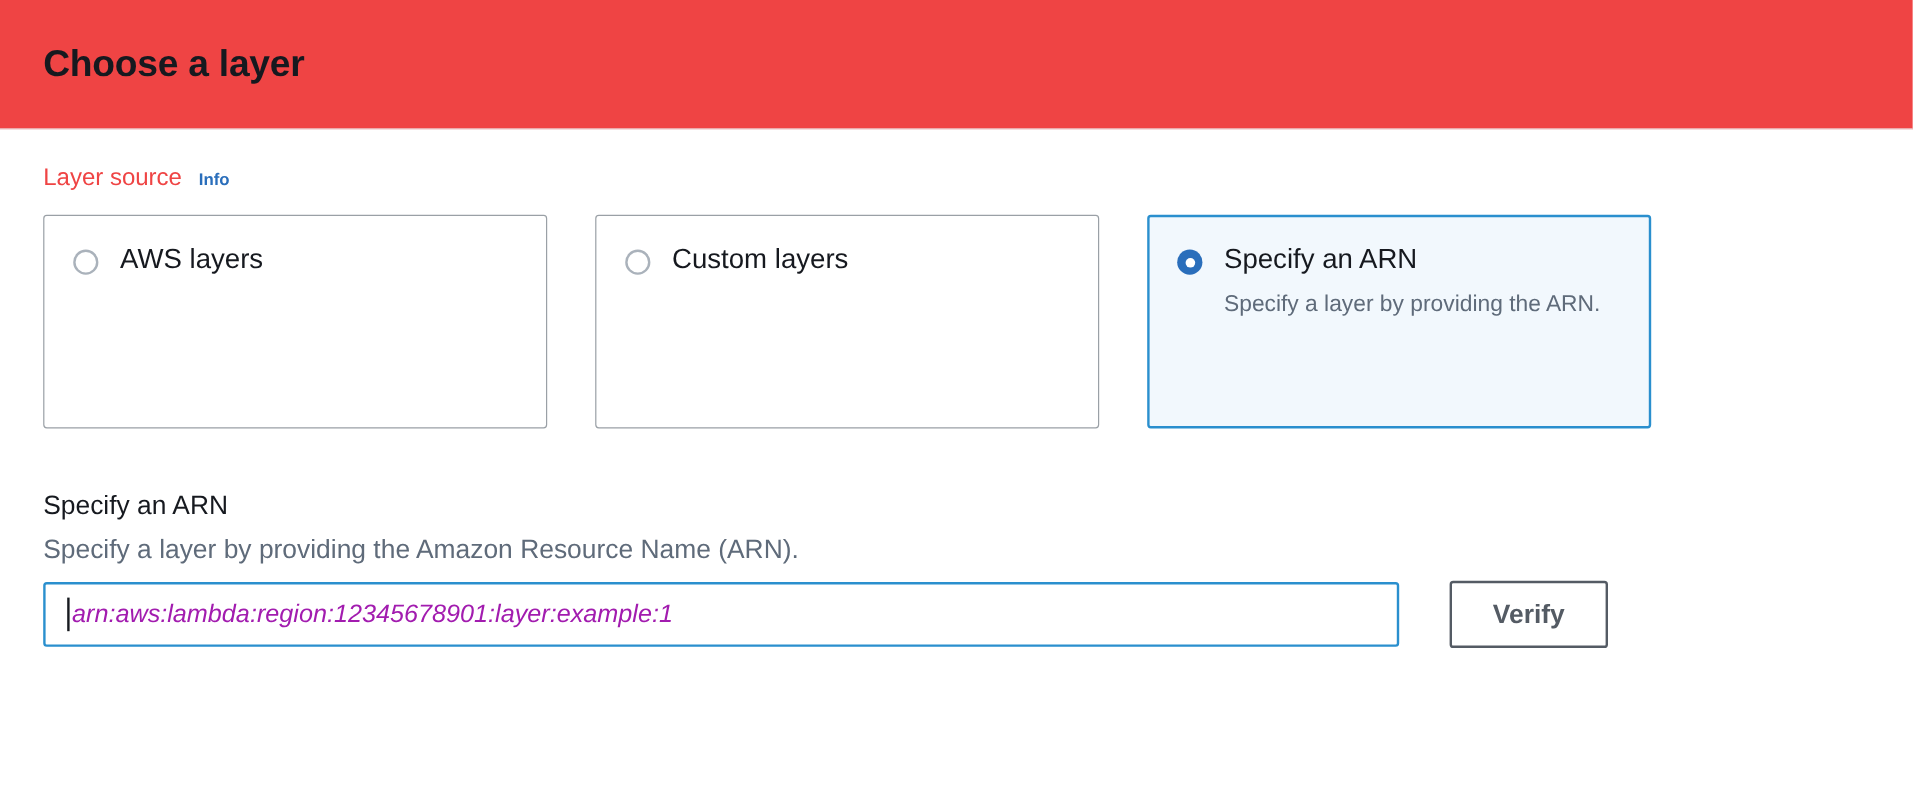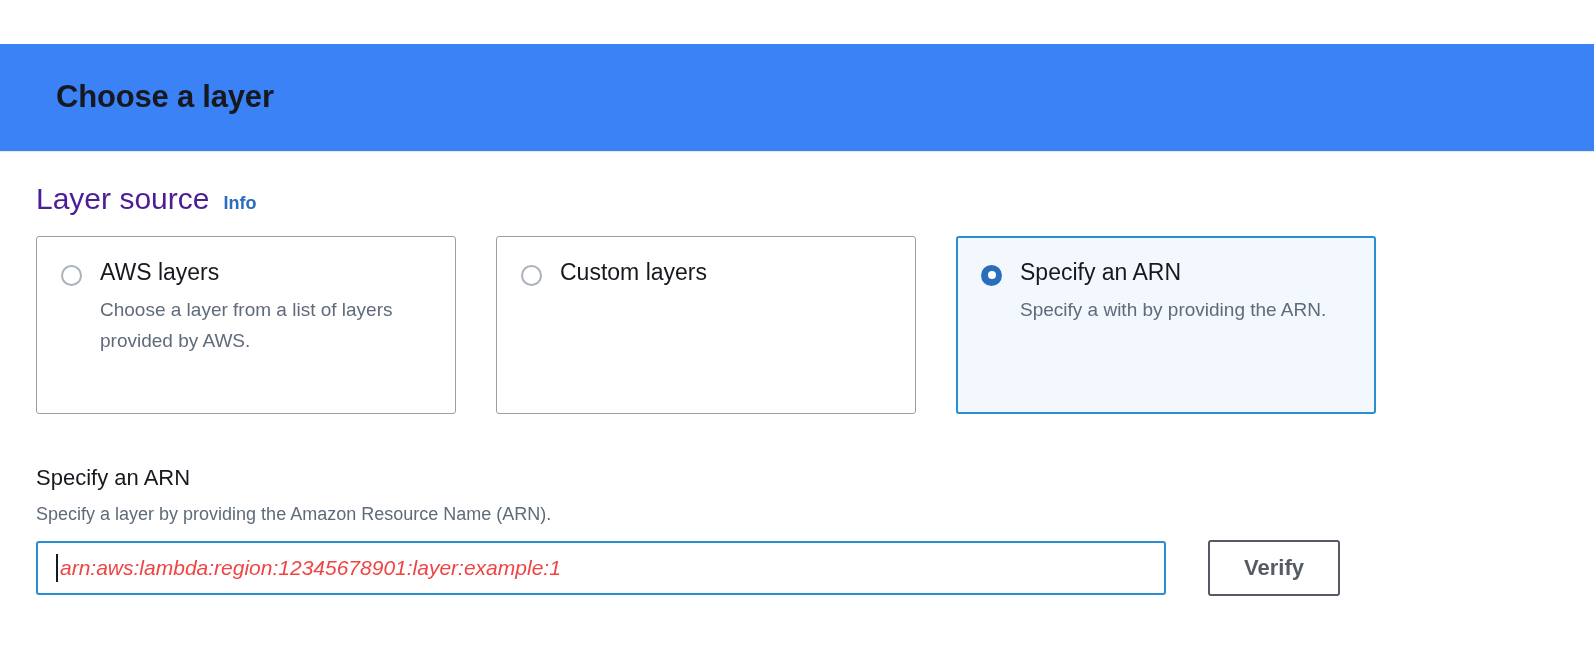--- a/index.html
+++ b/index.html
@@ -20,28 +20,27 @@
     height: 666px;
     display: flex;
     flex-direction: column;
     background: #ffffff;
     box-sizing: border-box;
   }
 
   
   .modal-header {
     height: 108px;
-    background: #3b82f6;
+    background: #ef4444;
     border-bottom: 1px solid #e9ebed;
     box-sizing: border-box;
     display: flex;
     align-items: center;
-    padding: 0 56px;
+    padding: 0 36px;
     flex: 0 0 auto;
-    margin-top: 44px;
   }
   .modal-title {
     font-size: 31px;
     font-weight: bold;
     color: #16191f;
     letter-spacing: -0.2px;
     line-height: 1.1;
   }
 
   
@@ -51,26 +50,26 @@
     box-sizing: border-box;
     background: #ffffff;
   }
 
   .field-label-row {
     display: flex;
     align-items: baseline;
     gap: 14px;
   }
   .field-label {
-    font-size: 30px;
-    color: #4c1d95;
+    font-size: 20px;
+    color: #ef4444;
     line-height: 1.25;
   }
   .info-link {
-    font-size: 18px;
+    font-size: 14px;
     font-weight: bold;
     color: #2a6ebb;
     text-decoration: none;
     cursor: pointer;
   }
 
   .field-description {
     margin-top: 9px;
     font-size: 19px;
     line-height: 31px;
@@ -154,21 +153,21 @@
   .arn-section {
     margin-top: 50px;
   }
   .section-title {
     font-size: 22px;
     color: #16191f;
     line-height: 1.25;
   }
   .section-desc {
     margin-top: 9px;
-    font-size: 18px;
+    font-size: 22px;
     line-height: 28px;
     color: #5f6b7a;
   }
   .input-row {
     display: flex;
     align-items: center;
     gap: 42px;
     margin-top: 12px;
   }
   .text-input {
@@ -185,21 +184,21 @@
   }
   .caret {
     width: 2px;
     height: 28px;
     background: #16191f;
     flex: 0 0 auto;
   }
   .placeholder {
     font-size: 21px;
     font-style: italic;
-    color: #ef4444;
+    color: #a21caf;
     white-space: nowrap;
     margin-left: 2px;
   }
   .verify-button {
     width: 132px;
     height: 56px;
     box-sizing: border-box;
     border: 2px solid #545b64;
     border-radius: 3px;
     background: #ffffff;
@@ -230,36 +229,35 @@
     </div>
 
 
     <div class="tile-row">
 
       <div class="tile">
         <div class="tile-head">
           <span class="radio"></span>
           <span class="tile-title">AWS layers</span>
         </div>
-        <div class="tile-desc">Choose a layer from a list of layers provided by AWS.</div>
       </div>
 
       <div class="tile">
         <div class="tile-head">
           <span class="radio"></span>
           <span class="tile-title">Custom layers</span>
         </div>
       </div>
 
       <div class="tile selected">
         <div class="tile-head">
           <span class="radio checked"></span>
           <span class="tile-title">Specify an ARN</span>
         </div>
-        <div class="tile-desc">Specify a with by providing the ARN.</div>
+        <div class="tile-desc">Specify a layer by providing the ARN.</div>
       </div>
 
     </div>
 
     <div class="arn-section">
       <div class="section-title">Specify an ARN</div>
       <div class="section-desc">Specify a layer by providing the Amazon Resource Name (ARN).</div>
 
       <div class="input-row">
         <div class="text-input">

